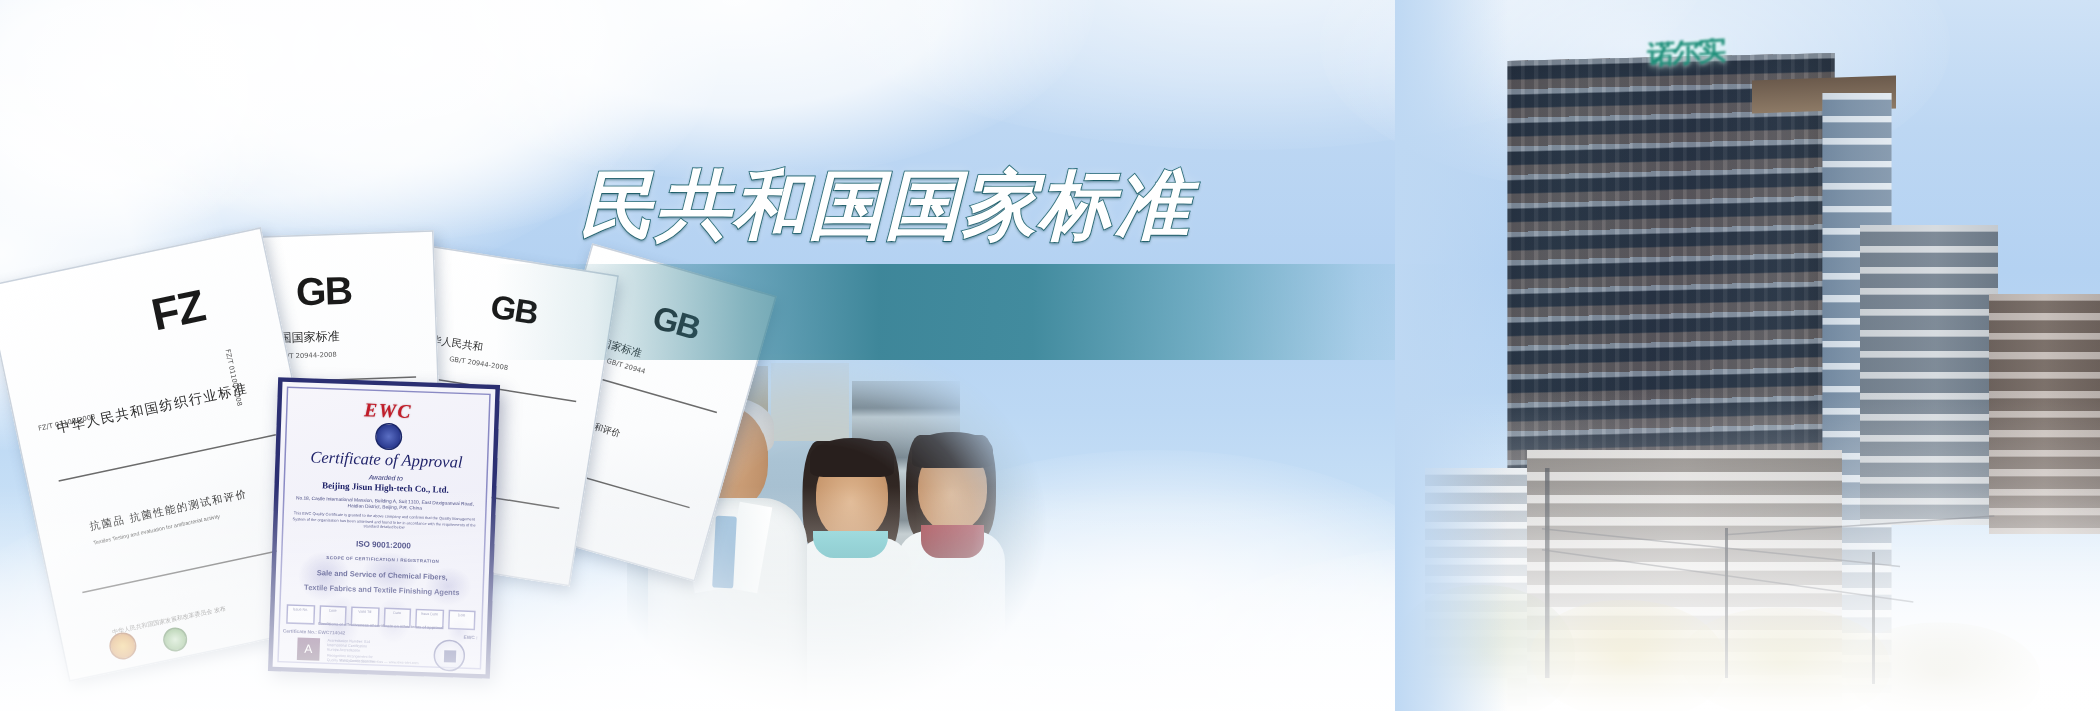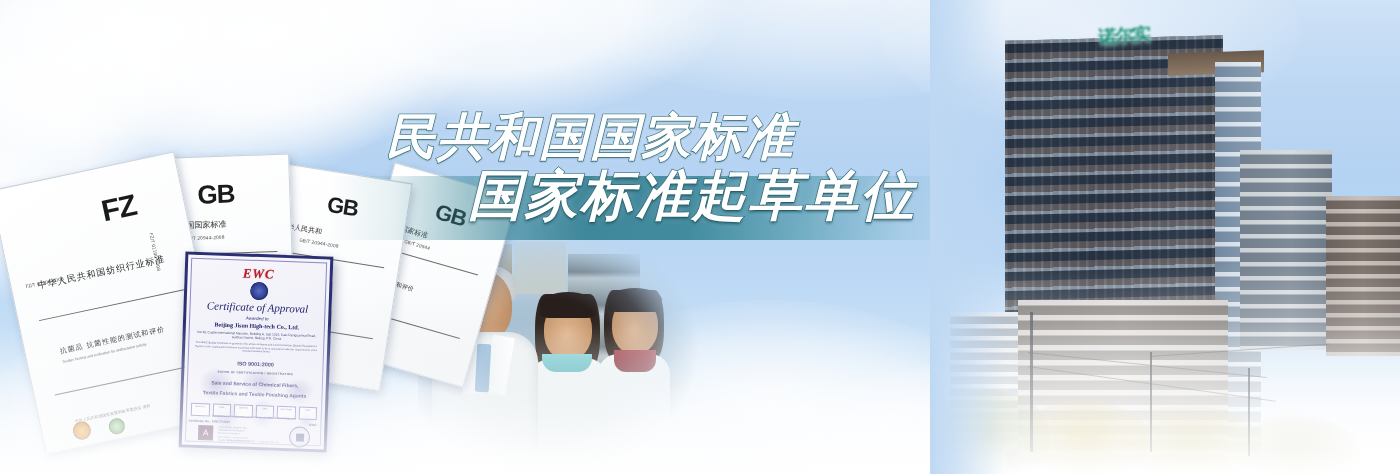--- a/index.html
+++ b/index.html
@@ -749,17 +749,16 @@
       <div class="cert-stamp">
         <div class="cert-stamp-in"></div>
       </div>
       <div class="cert-bottom-strip">EWC Certification Services  —  www.ewc-cert.com</div>
     </div>
   </div>
 
   <div id="headline-band"></div>
   <div id="headline">
     <div class="hl-line hl-1">民共和国国家标准</div>
-    <div class="hl-line hl-2">国家标准起草单位</div>
   </div>
 
   <div class="bottom-haze"></div>
 </div>
 
 </body></html>

